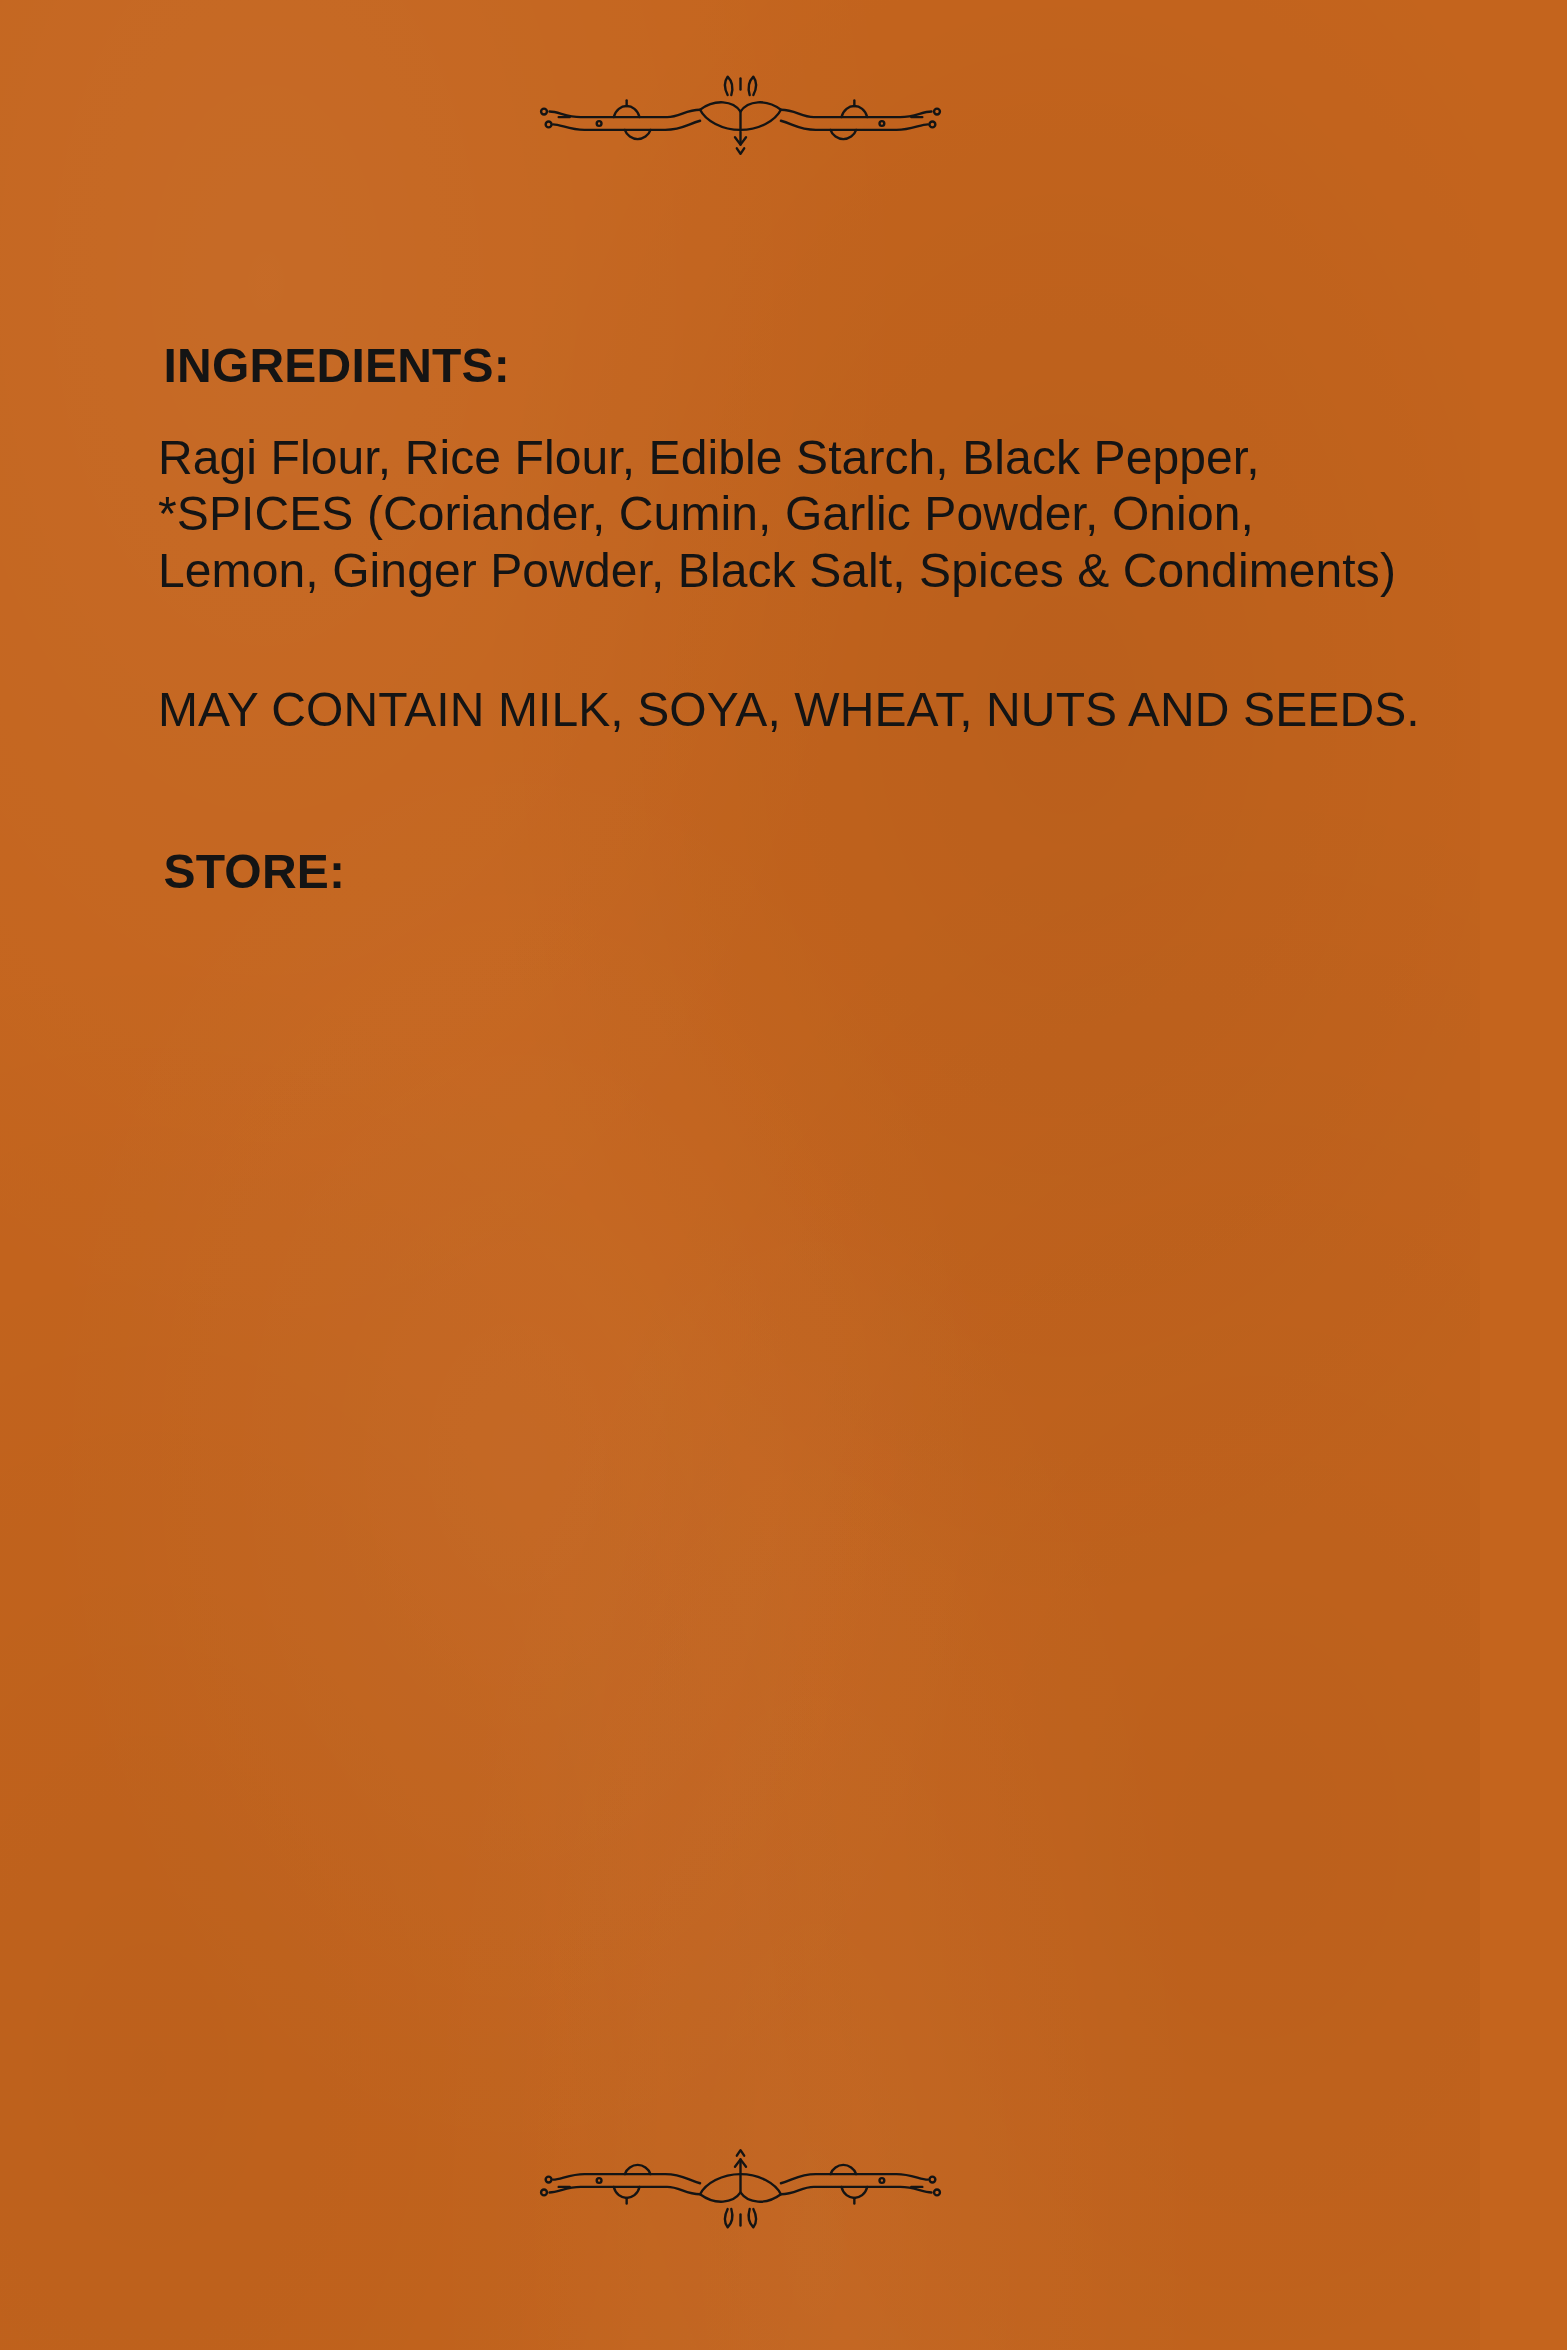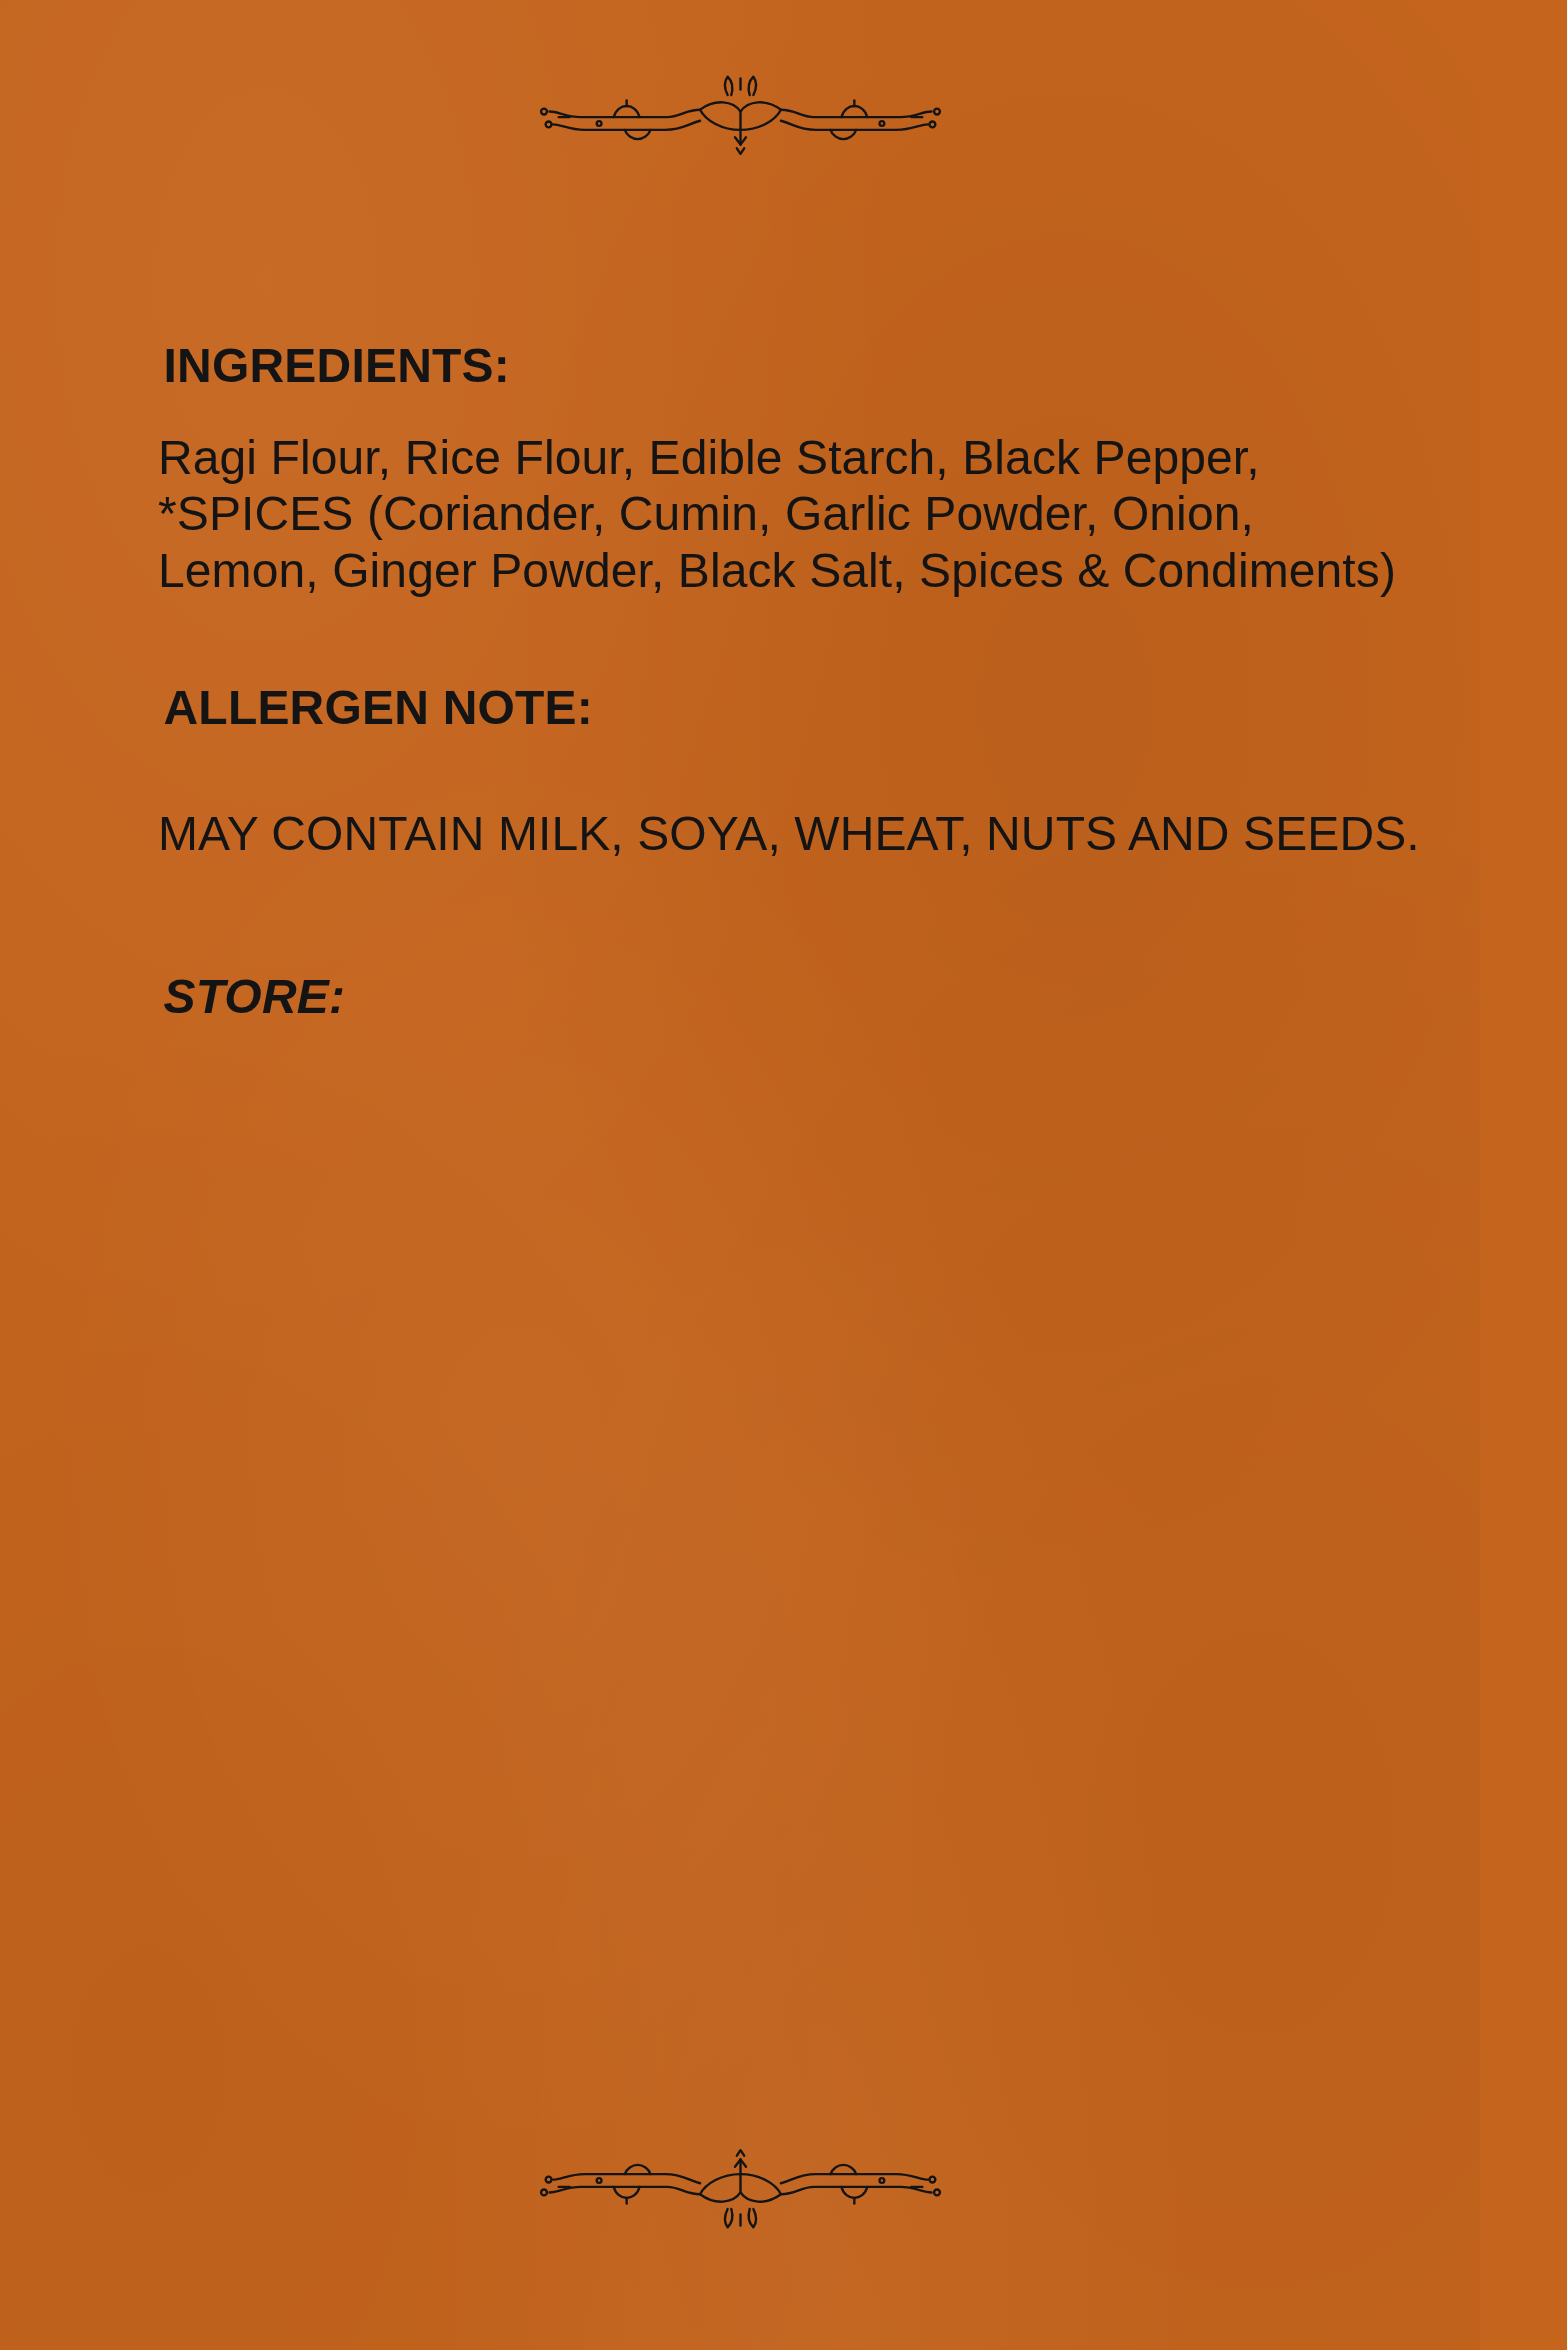--- a/index.html
+++ b/index.html
@@ -69,21 +69,21 @@
     line-height: 1.18;
     font-weight: 400;
     margin: 0;
     letter-spacing: 0.1px;
   }
 
   .block-ingredients-head { margin-bottom: 37px; }
   .block-ingredients-body { margin-bottom: 82px; max-width: 1249px; }
   .block-allergen-head { margin-bottom: 72px; }
   .block-allergen-body { margin-bottom: 108px; }
-  .block-store-head { margin-bottom: 43px; font-style: italic; }
+  .block-store-head { margin-bottom: 43px; }
   .block-store-body { margin-bottom: 0; }
 </style>
 </head>
 <body>
 
 <div class="page">
 
   <div class="texture"></div>
 
   <div class="ornament ornament-top">
@@ -119,21 +119,20 @@
       <path d="M536 48 L548 48"></path>
     </svg>
   </div>
 
   <div class="content">
 
     <h2 class="heading block-ingredients-head">INGREDIENTS:</h2>
 
     <p class="body-text block-ingredients-body">Ragi Flour, Rice Flour, Edible Starch, Black Pepper, *SPICES (Coriander, Cumin, Garlic Powder, Onion, Lemon, Ginger Powder, Black Salt, Spices &amp; Condiments)</p>
 
-    <h2 class="heading block-allergen-head">ALLERGEN NOTE:</h2>
 
     <p class="body-text block-allergen-body">MAY CONTAIN MILK, SOYA, WHEAT, NUTS AND SEEDS.</p>
 
     <h2 class="heading block-store-head">STORE:</h2>
 
 
   </div>
 
   <div class="ornament ornament-bottom">
     <svg width="643" height="101" viewBox="0 0 700 110" fill="none" stroke="#141414" stroke-width="2.6" stroke-linecap="round" stroke-linejoin="round">

